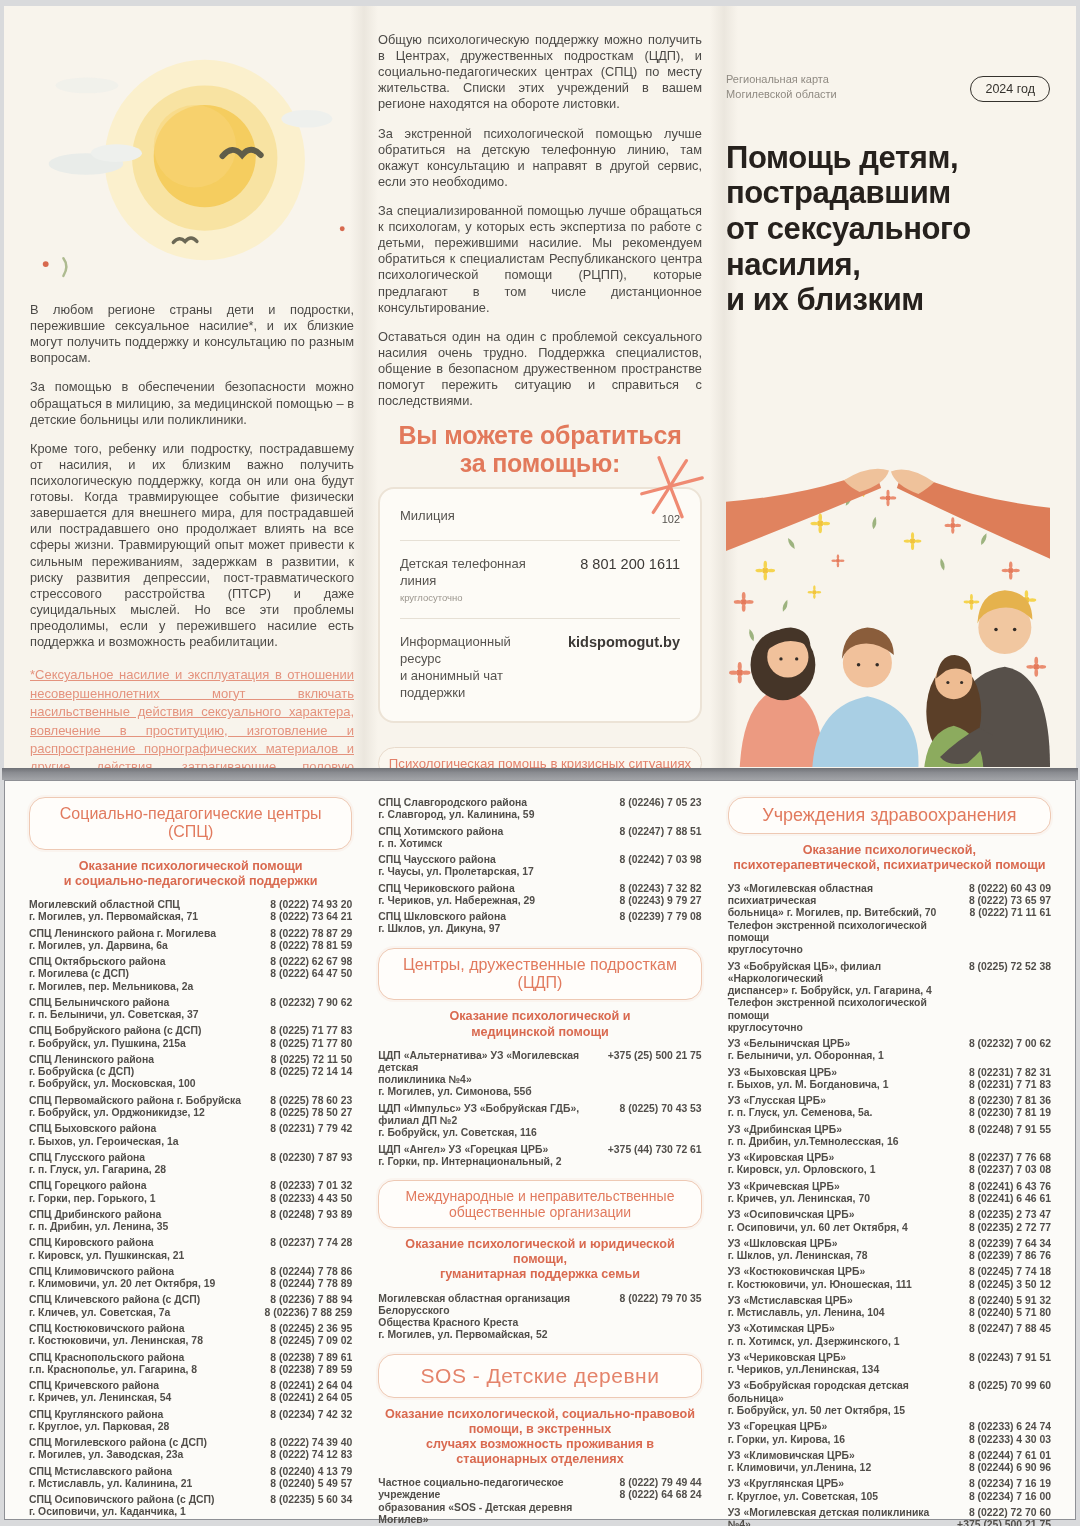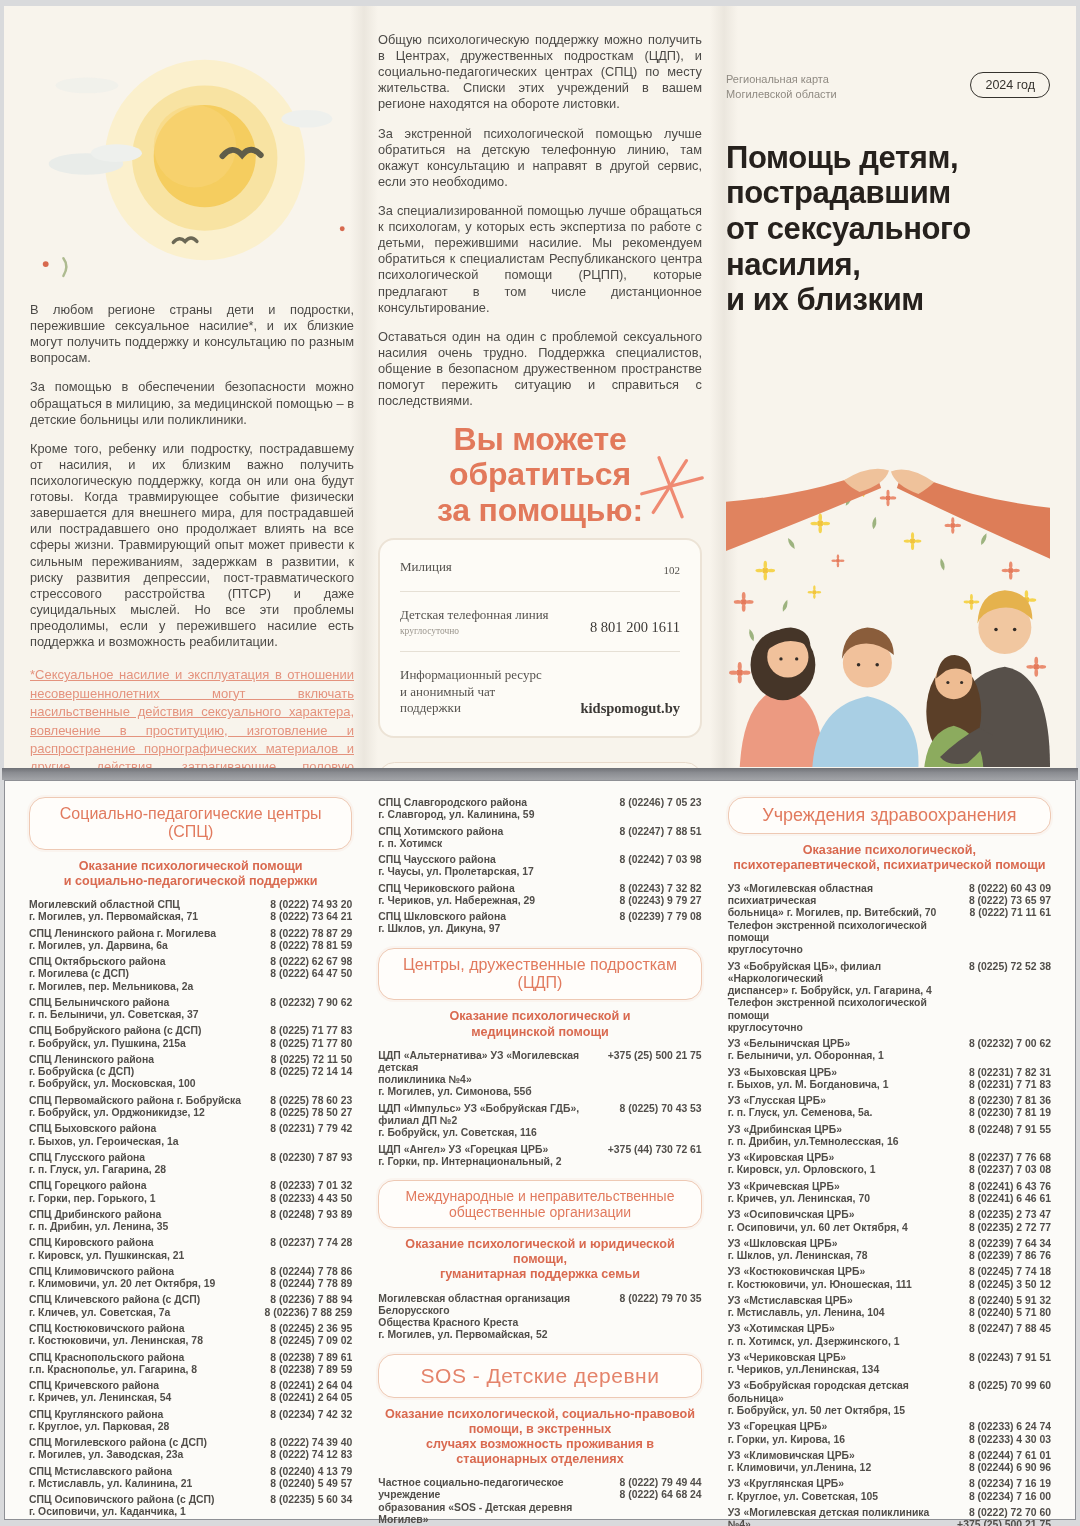--- a/index.html
+++ b/index.html
@@ -29,46 +29,46 @@
   .body-text p {
     font-size:12.8px; line-height:1.26; text-align:justify;
     color:#4c4a47; margin-bottom:13px;
   }
   .footnote {
     margin-top:16px; font-size:13px; line-height:1.42;
     color:#e4937e; text-align:justify;text-decoration:underline;
   }
   .help-wrap { position:relative; margin:10px 0 8px 0; }
   .help-heading {
-    color:#e2795b; font-size:32px; font-weight:800; line-height:1.1;
+    color:#e2795b; font-size:25px; font-weight:800; line-height:1.1;
     text-align:center; white-space:pre-line; letter-spacing:-0.2px;
   }
   .star-doodle { position:absolute; right:-6px; top:30px; width:72px; height:72px; }
   .contact-card {
     border:2px solid #ece3d6; border-radius:16px; background:#fdfbf6;
     padding:4px 20px; margin-top:10px;
   }
-  .card-row { display:flex; justify-content:space-between; align-items:flex-end; gap:24px; padding:15px 0;font-family:Liberation Serif, serif; }
+  .card-row { display:flex; justify-content:space-between; align-items:flex-start; gap:24px; padding:15px 0; }
   .card-row + .card-row { border-top:1px solid #e6e0d5; }
   .card-label { font-size:13px; color:#56534f; white-space:pre-line; line-height:1.3; }
   .card-note { font-size:9.5px; color:#9b968e; margin-top:2px; }
   .card-note:empty { display:none; }
   .card-value { font-size:14.5px; color:#3c3936; text-align:right; flex-shrink:0; }
   .card-row:nth-of-type(1) .card-value { font-size:11px; align-self:flex-end; color:#55524e; }
   .card-row:nth-of-type(3) .card-value { font-weight:700; }
   .pill-header {
     margin-top:24px; border:1.5px solid #e8dacb; border-radius:999px;
     color:#e2816a; font-size:13.2px; text-align:center; padding:8px 6px;
     background:#fbf7ef;
   }
   .crisis-row { display:flex; justify-content:space-between; gap:10px; margin-top:18px; padding:0 4px; }
   .crisis-name { font-size:12.8px; line-height:1.35; color:#4c4a47; white-space:pre-line; }
   .crisis-phone { font-size:14px; color:#3c3936; flex-shrink:0; }
   .col-front-right { padding-top:40px; display:flex; flex-direction:column; }
-  .right-top { display:flex; justify-content:space-between; align-items:flex-start; }
+  .right-top { display:flex; justify-content:space-between; align-items:flex-end; }
   .kicker { font-size:11px; line-height:1.35; color:#8f8a82; white-space:pre-line; }
   .year-badge {
     border:1.6px solid #35322d; border-radius:999px; padding:5px 14px;
     font-size:12.5px; color:#35322d; white-space:nowrap;
   }
   .main-title {
     margin-top:38px; font-size:31px; line-height:1.15; font-weight:800;
     color:#26211d; letter-spacing:-0.4px; white-space:pre-line;
   }
   .family-illo { display:block; width:100%; height:336px; margin-top:auto; }

